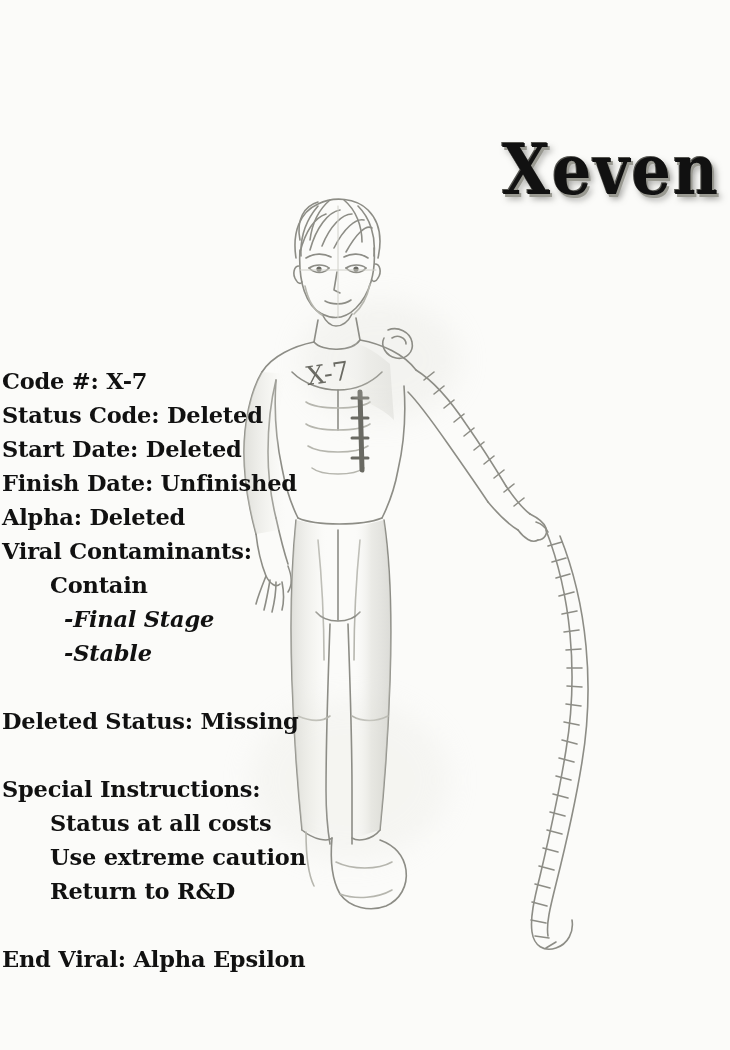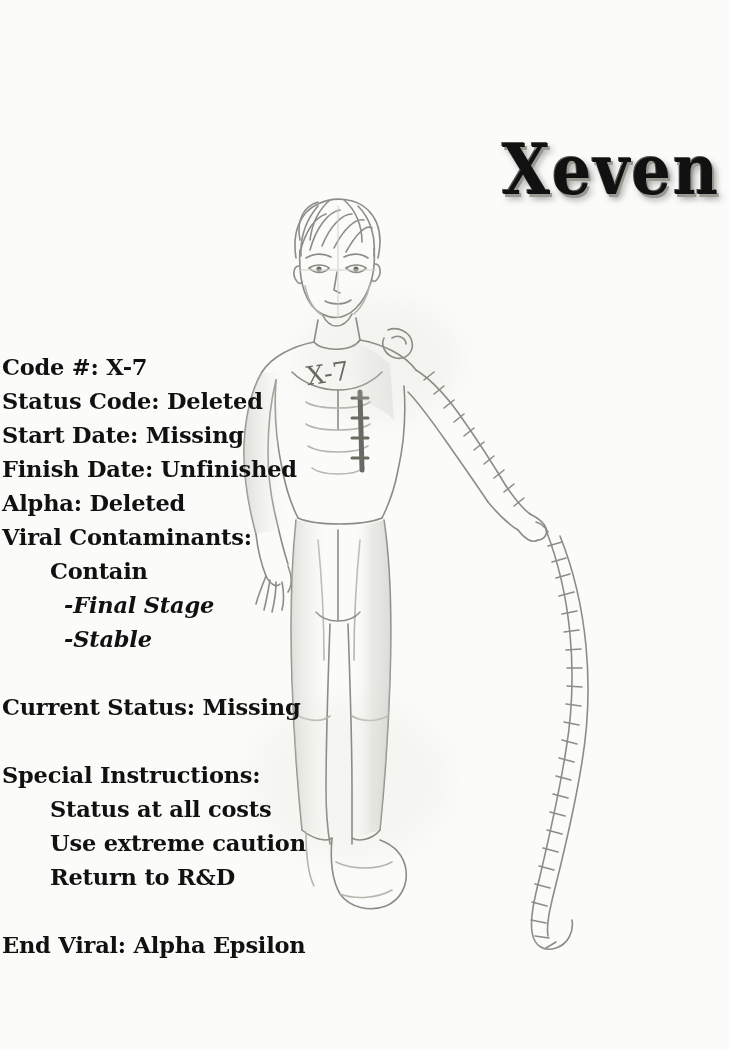--- a/index.html
+++ b/index.html
@@ -36,21 +36,21 @@
       -1px -1px 0 #555550;
     transform: scaleY(1.12);
     transform-origin: right bottom;
     white-space: nowrap;
   }
 
   
   #memo {
     position: absolute;
     left: 2px;
-    top: 350px;
+    top: 364px;
     width: 420px;
     font-family: "DejaVu Serif", serif;
     font-weight: bold;
     font-size: 22.5px;
     line-height: 34px;
     color: #111111;
     letter-spacing: -0.2px;
   }
   #memo .line { white-space: pre; }
   #memo .blank { height: 34px; }
@@ -259,29 +259,29 @@
         <text x="306" y="382" font-family="DejaVu Serif, serif" font-size="26" fill="#6a6a63" stroke="none">X-7</text>
       </g>
     </svg>
   </div>
 
   <div id="title">Xeven</div>
 
   <div id="memo">
       <div class="line">Code #: X-7</div>
       <div class="line">Status Code: Deleted</div>
-      <div class="line">Start Date: Missing</div>
+      <div class="line">Start Date: Deleted</div>
       <div class="line">Finish Date: Unfinished</div>
       <div class="line">Alpha: Deleted</div>
       <div class="line">Viral Contaminants:</div>
       <div class="line indent1">Contain</div>
       <div class="line indent2">-Final Stage</div>
       <div class="line indent2">-Stable</div>
       <div class="blank"></div>
-      <div class="line">Current Status: Missing</div>
+      <div class="line">Deleted Status: Missing</div>
       <div class="blank"></div>
       <div class="line">Special Instructions:</div>
       <div class="line indent1">Status at all costs</div>
       <div class="line indent1">Use extreme caution</div>
       <div class="line indent1">Return to R&amp;D</div>
       <div class="blank"></div>
       <div class="line">End Viral: Alpha Epsilon</div>
     </div>
 
 </div>

